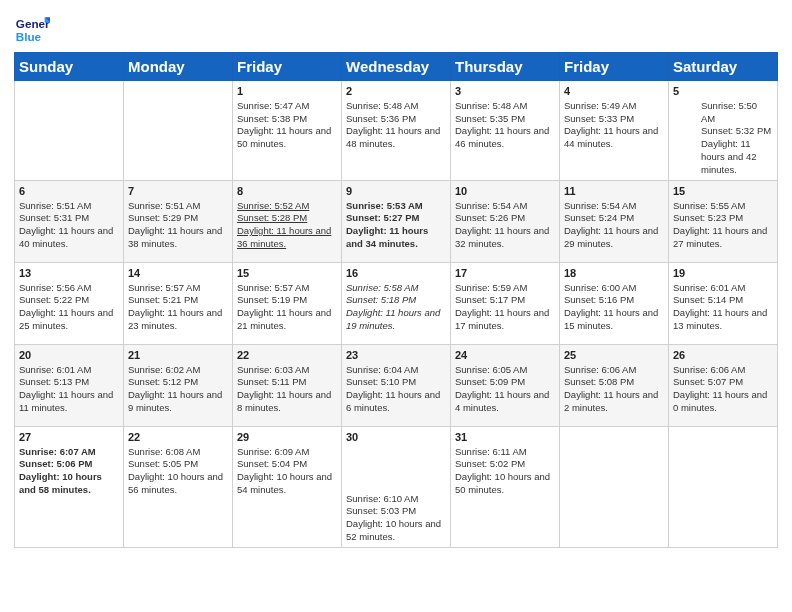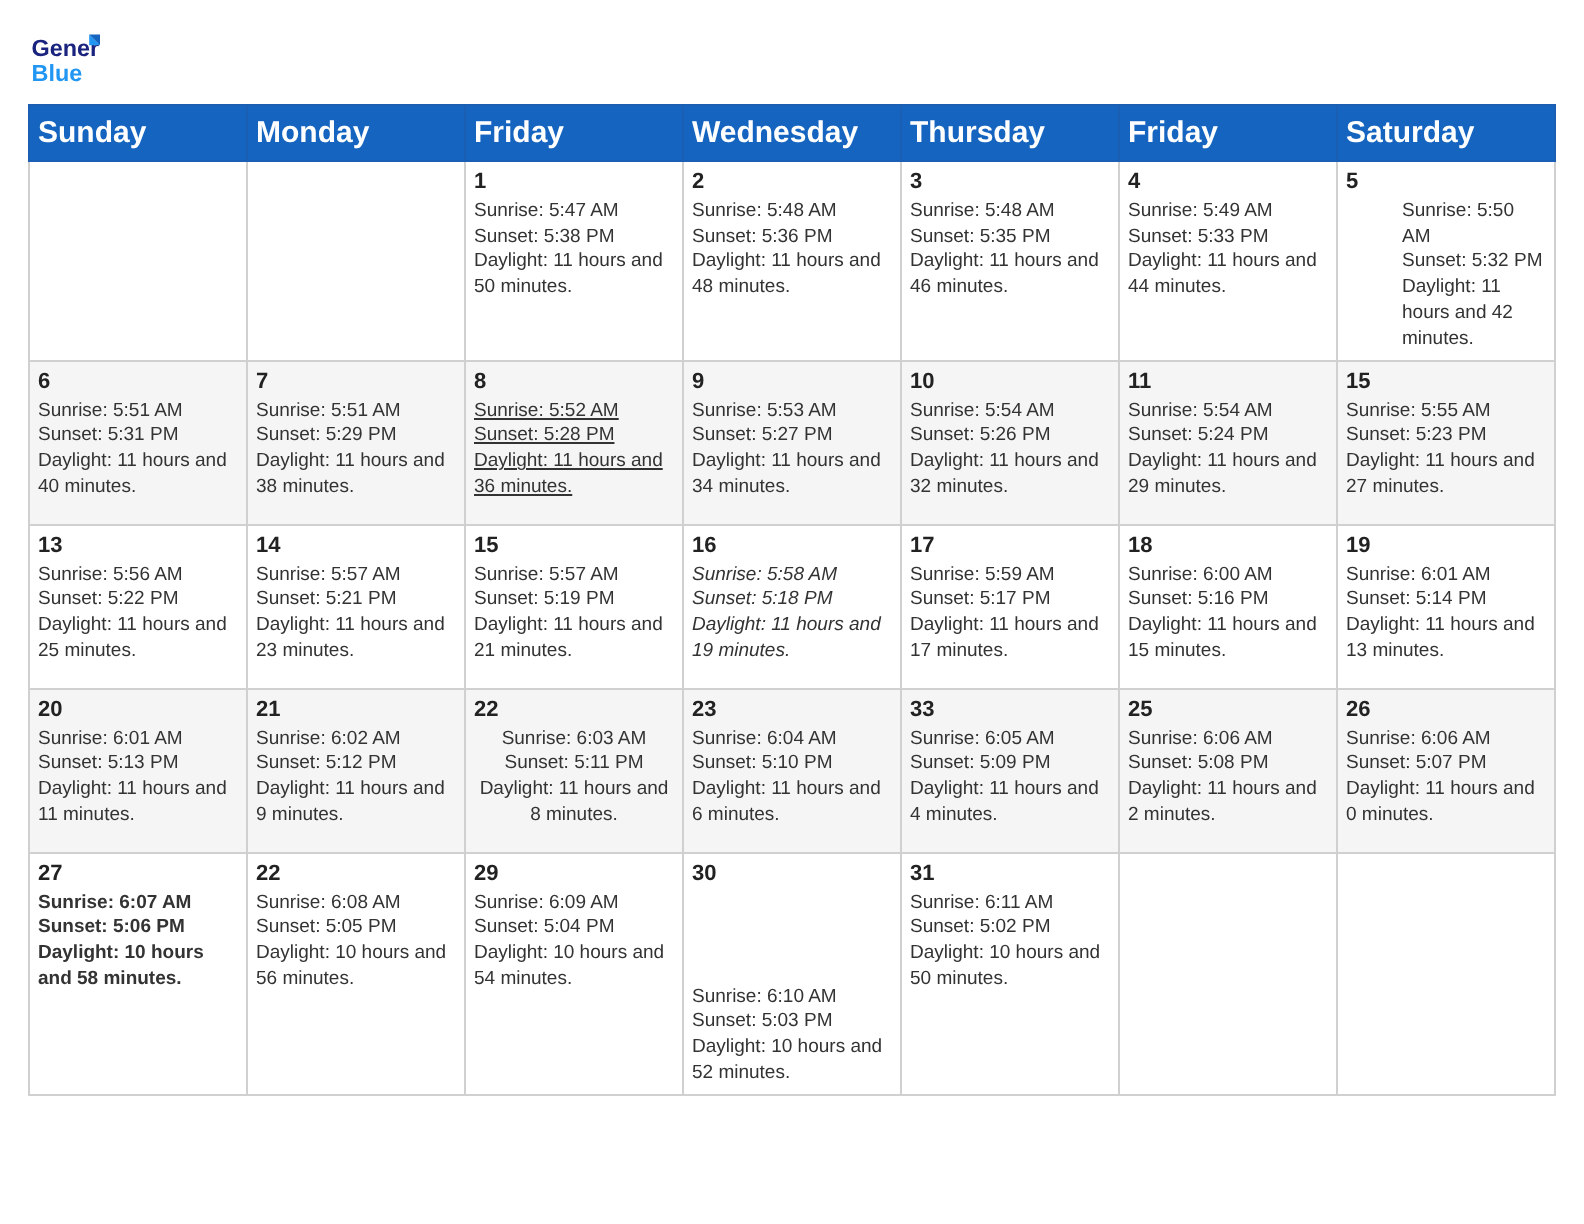--- a/index.html
+++ b/index.html
@@ -159,21 +159,21 @@
 Daylight: 11 hours and 38 minutes.</div>
           </td>
           <td>
             <span class="day-num">8</span>
             <div class="day-info" style="white-space: pre-line; text-decoration: underline;">Sunrise: 5:52 AM
 Sunset: 5:28 PM
 Daylight: 11 hours and 36 minutes.</div>
           </td>
           <td>
             <span class="day-num">9</span>
-            <div class="day-info" style="white-space: pre-line;">Sunrise: 5:53 AM
+            <div class="day-info" style="white-space: pre-line; font-weight: bold;">Sunrise: 5:53 AM
 Sunset: 5:27 PM
 Daylight: 11 hours and 34 minutes.</div>
           </td>
           <td>
             <span class="day-num">10</span>
             <div class="day-info" style="white-space: pre-line;">Sunrise: 5:54 AM
 Sunset: 5:26 PM
 Daylight: 11 hours and 32 minutes.</div>
           </td>
           <td>
@@ -241,32 +241,32 @@
 Daylight: 11 hours and 11 minutes.</div>
           </td>
           <td>
             <span class="day-num">21</span>
             <div class="day-info" style="white-space: pre-line;">Sunrise: 6:02 AM
 Sunset: 5:12 PM
 Daylight: 11 hours and 9 minutes.</div>
           </td>
           <td>
             <span class="day-num">22</span>
-            <div class="day-info" style="white-space: pre-line; text-align: center;">Sunrise: 6:03 AM
+            <div class="day-info" style="white-space: pre-line;">Sunrise: 6:03 AM
 Sunset: 5:11 PM
 Daylight: 11 hours and 8 minutes.</div>
           </td>
           <td>
             <span class="day-num">23</span>
             <div class="day-info" style="white-space: pre-line;">Sunrise: 6:04 AM
 Sunset: 5:10 PM
 Daylight: 11 hours and 6 minutes.</div>
           </td>
           <td>
-            <span class="day-num">33</span>
+            <span class="day-num">24</span>
             <div class="day-info" style="white-space: pre-line;">Sunrise: 6:05 AM
 Sunset: 5:09 PM
 Daylight: 11 hours and 4 minutes.</div>
           </td>
           <td>
             <span class="day-num">25</span>
             <div class="day-info" style="white-space: pre-line;">Sunrise: 6:06 AM
 Sunset: 5:08 PM
 Daylight: 11 hours and 2 minutes.</div>
           </td>

